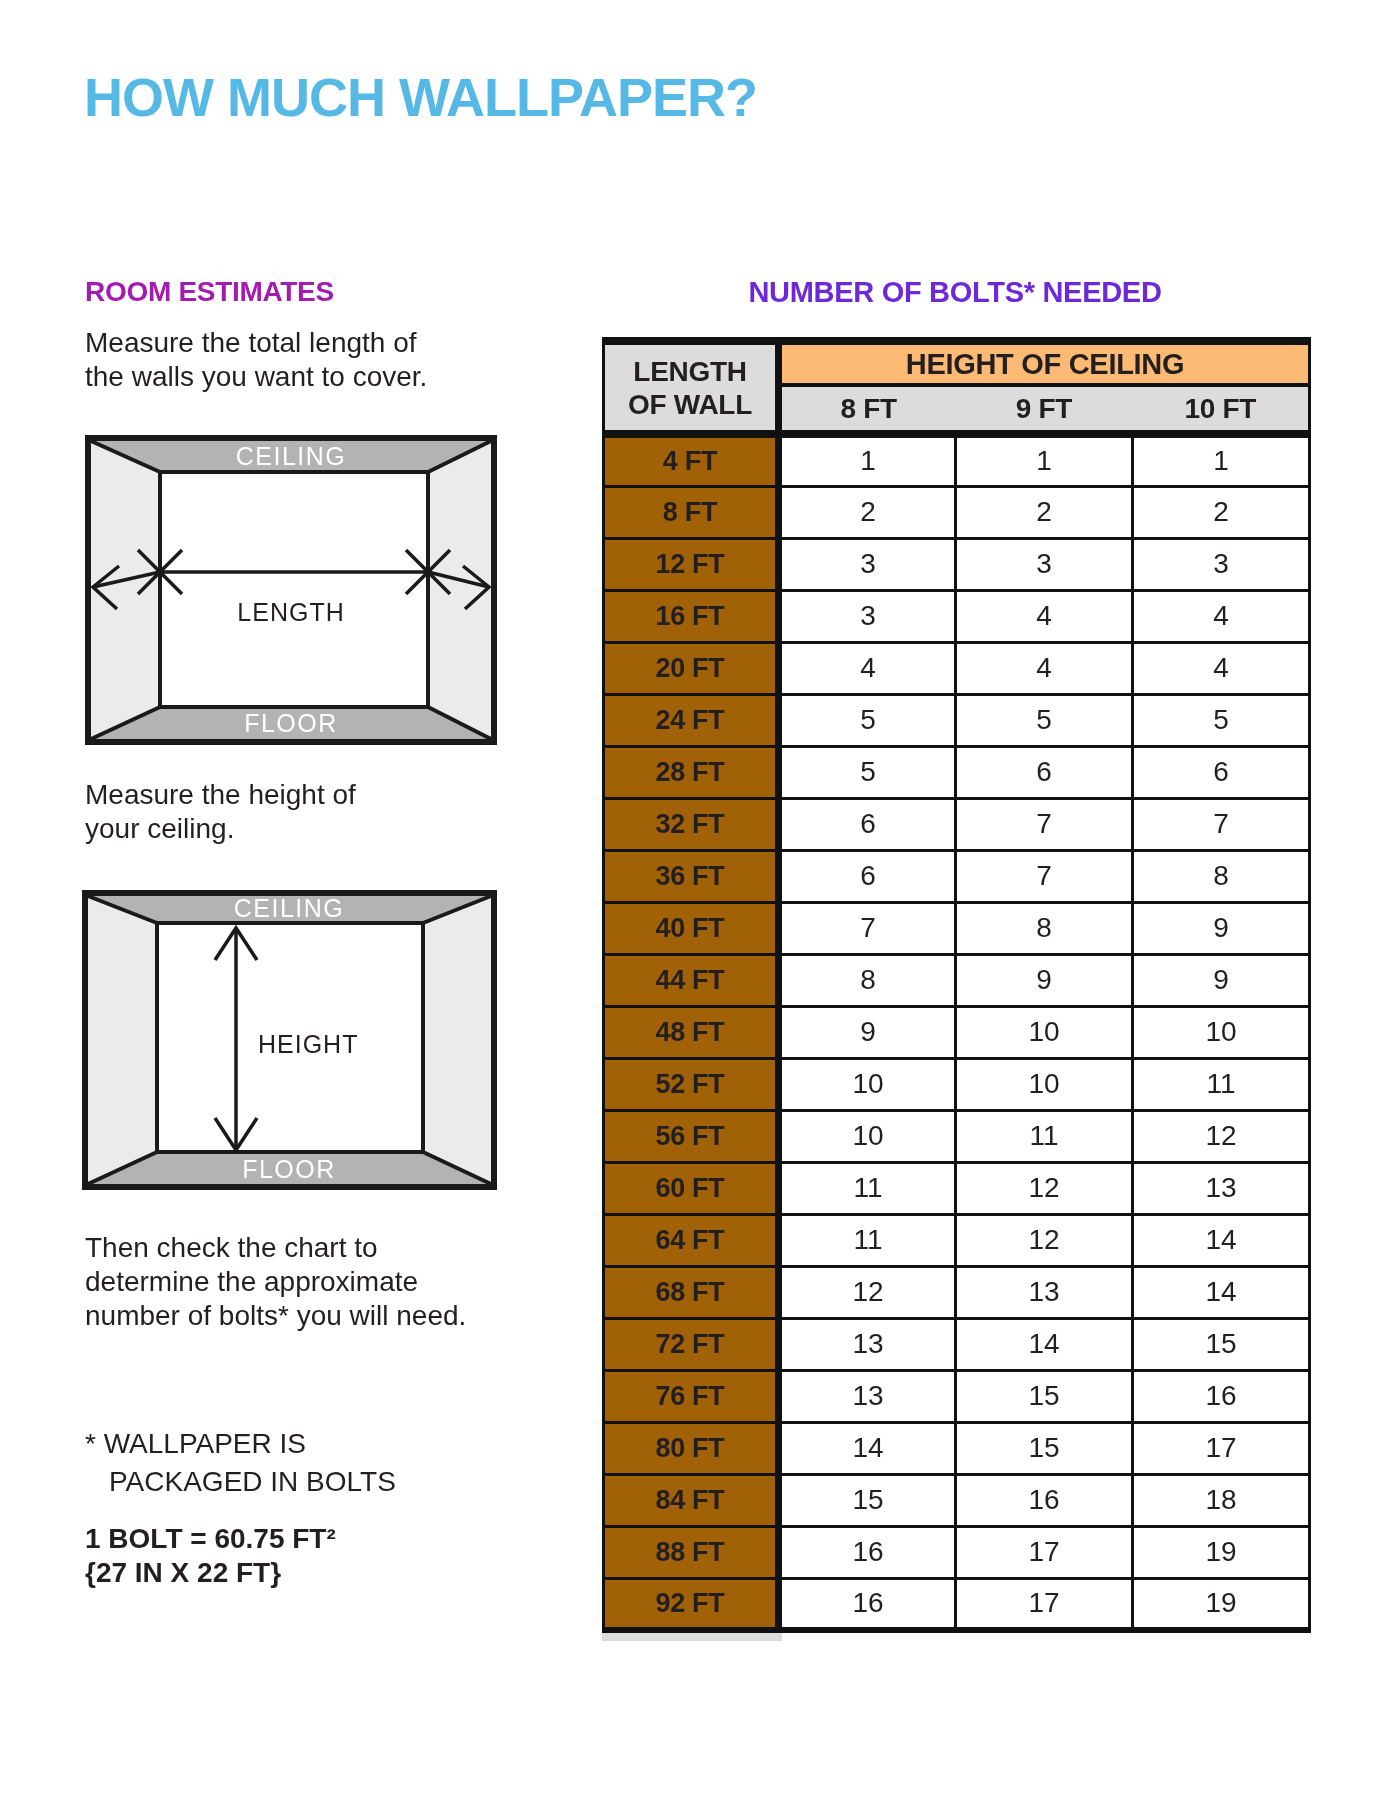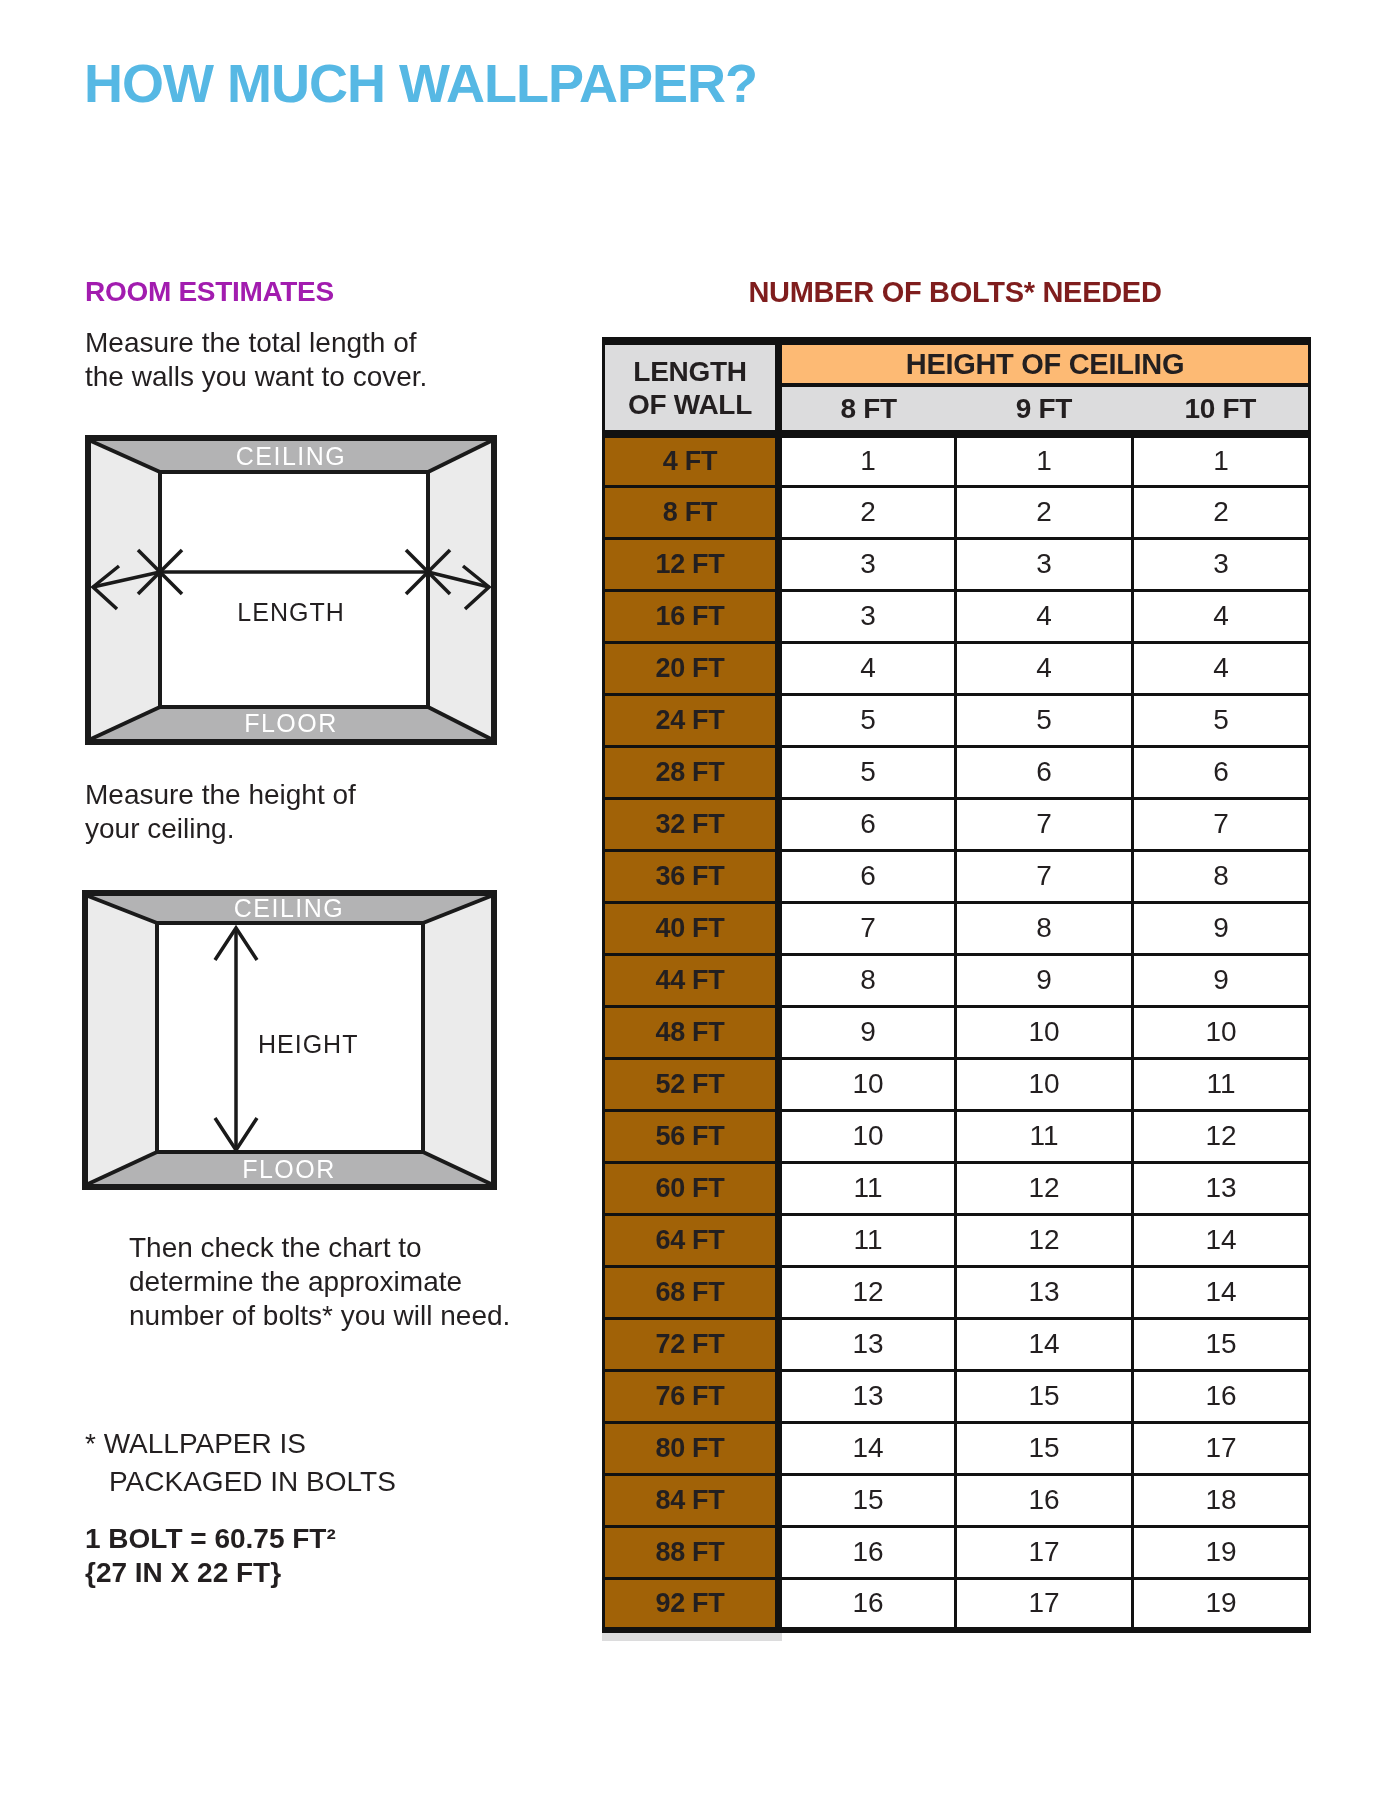--- a/index.html
+++ b/index.html
@@ -9,51 +9,51 @@
     position: relative;
     width: 1391px;
     height: 1800px;
     background: #ffffff;
     overflow: hidden;
   }
   .abs { position: absolute; }
 
   
   .page-title {
-    left: 84px; top: 52px;
+    left: 84px; top: 66px;
     font-size: 54px; font-weight: 700;
     letter-spacing: -1px;
     color: #56B8E4;
     white-space: nowrap;
   }
   .section-heading {
     left: 85px; top: 276px;
     font-size: 28px; font-weight: 700;
     letter-spacing: -0.3px;
     color: #a21caf;
   }
   .table-heading {
     left: 602px; top: 276px; width: 706px;
     text-align: center;
     font-size: 29px; font-weight: 700;
     letter-spacing: -0.3px;
-    color: #7f1d1d;
+    color: #6d28d9;
   }
 
   
   .copy {
     left: 85px;
     font-size: 28px;
     line-height: 34px;
     white-space: pre-line;
     color: #231F20;
   }
   .copy-1 { top: 326px; }
   .copy-2 { top: 778px; }
-  .copy-3 { top: 1231px; margin-left: 44px; }
+  .copy-3 { top: 1231px; }
 
   .note {
     left: 85px; top: 1425px;
     font-size: 28px; font-weight: 400;
     line-height: 38px;
   }
   .note .indent { padding-left: 24px; }
   .bolt-eq   { left: 85px; top: 1523px; font-size: 28px; font-weight: 700; }
   .bolt-dims { left: 85px; top: 1557px; font-size: 28px; font-weight: 700; }
 

